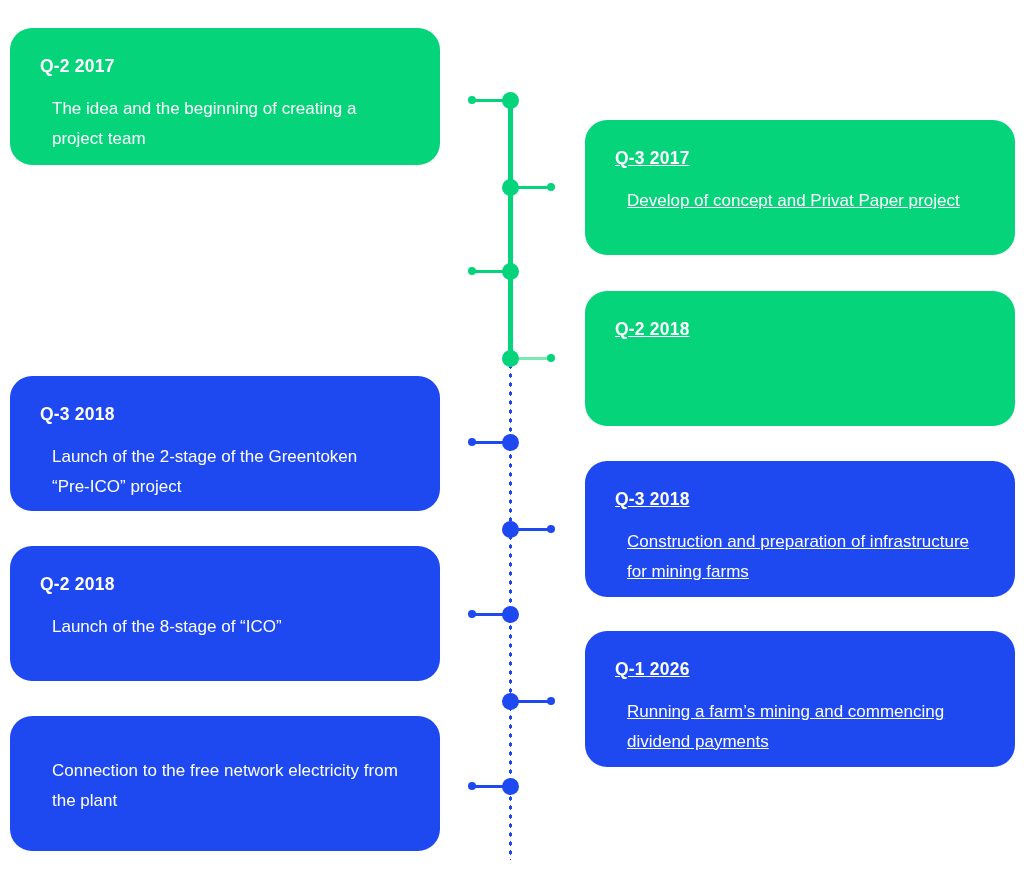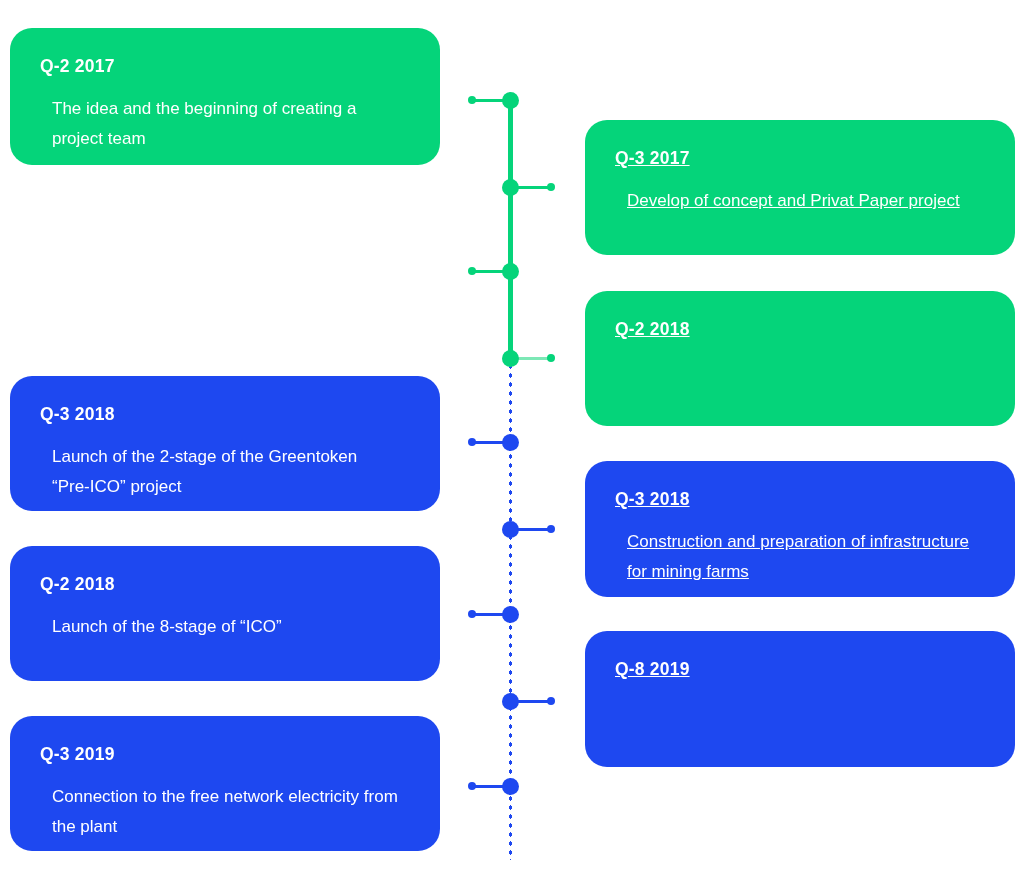--- a/index.html
+++ b/index.html
@@ -163,27 +163,27 @@
 
   <div class="card blue left" style="top:546px; height:135px;">
     <div class="card-title">Q-2 2018</div>
     <div class="card-desc">Launch of the 8-stage of “ICO”</div>
   </div>
   <div class="connector blue" style="left:472px; top:612.5px; width:38px;"></div>
   <div class="endcap blue" style="left:472px; top:614px;"></div>
   <div class="node blue" style="top:614px;"></div>
 
   <div class="card blue right" style="top:631px; height:136px;">
-    <div class="card-title">Q-8 2019</div>
+    <div class="card-title">Q-1 2026</div>
+    <div class="card-desc">Running a farm’s mining and commencing dividend payments</div>
   </div>
   <div class="connector blue" style="left:510px; top:699.5px; width:41px;"></div>
   <div class="endcap blue" style="left:551px; top:701px;"></div>
   <div class="node blue" style="top:701px;"></div>
 
   <div class="card blue left" style="top:716px; height:135px;">
-    <div class="card-title">Q-3 2019</div>
     <div class="card-desc">Connection to the free network electricity from the plant</div>
   </div>
   <div class="connector blue" style="left:472px; top:784.5px; width:38px;"></div>
   <div class="endcap blue" style="left:472px; top:786px;"></div>
   <div class="node blue" style="top:786px;"></div>
 
 </div>
 
 </body></html>

